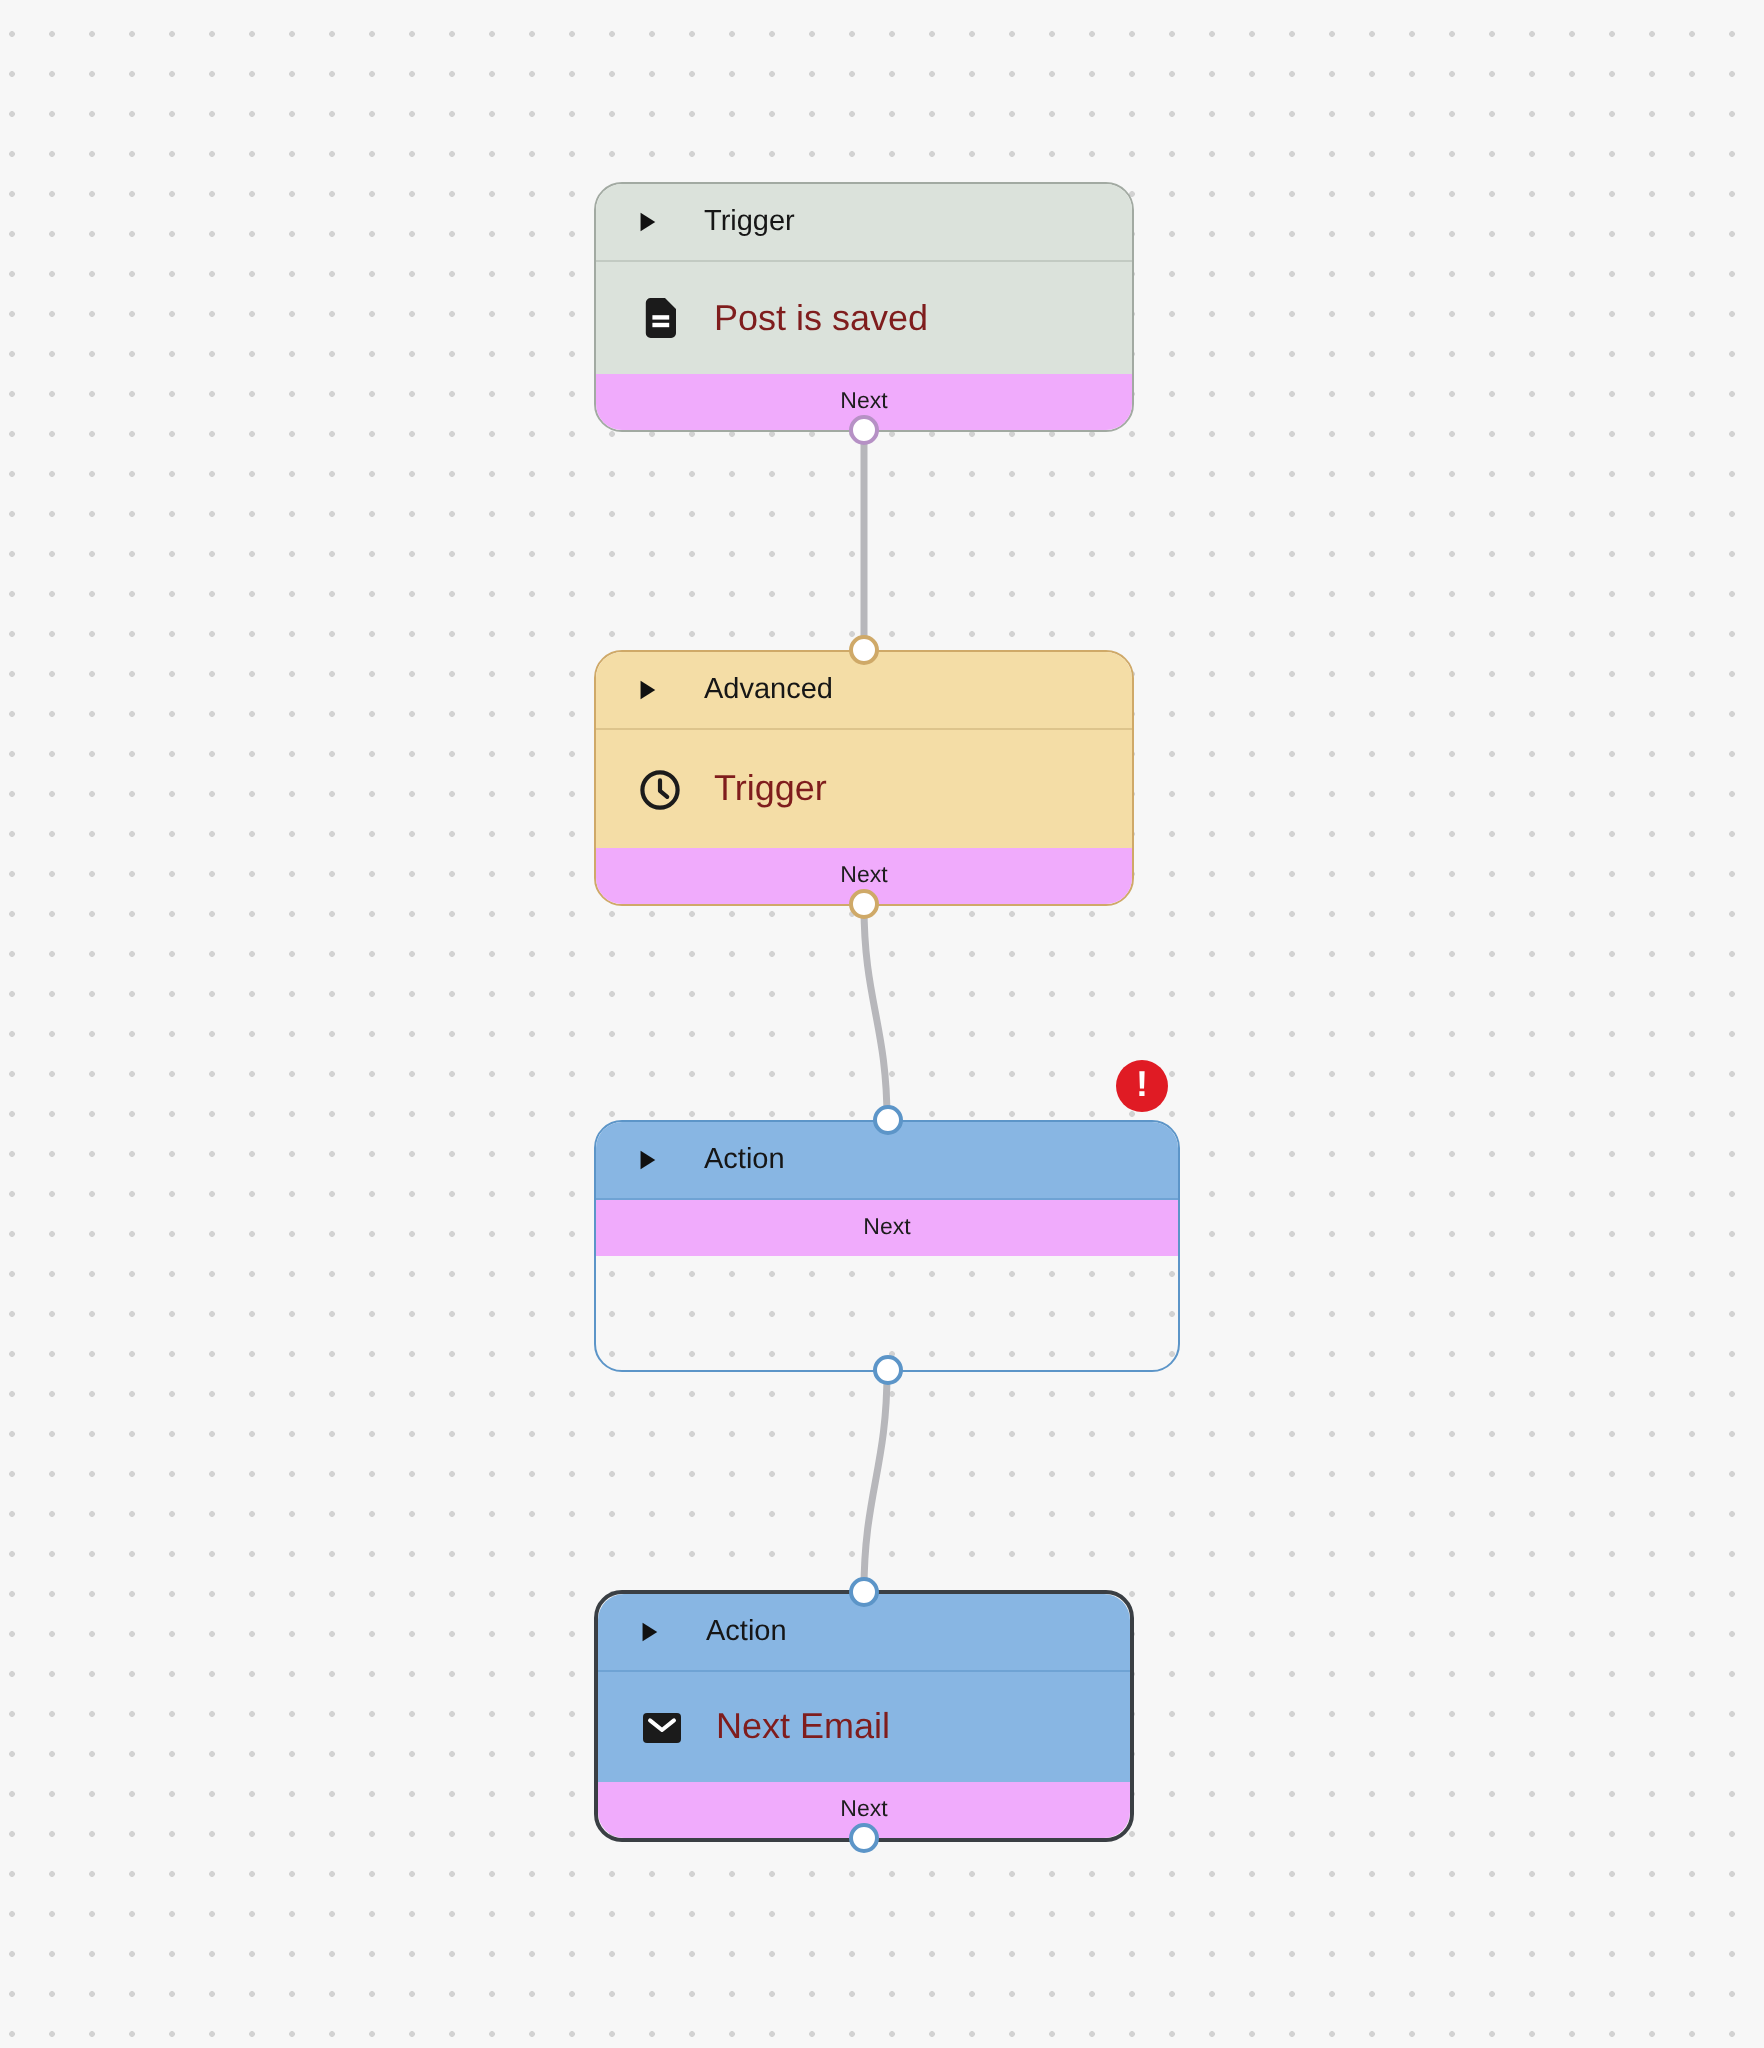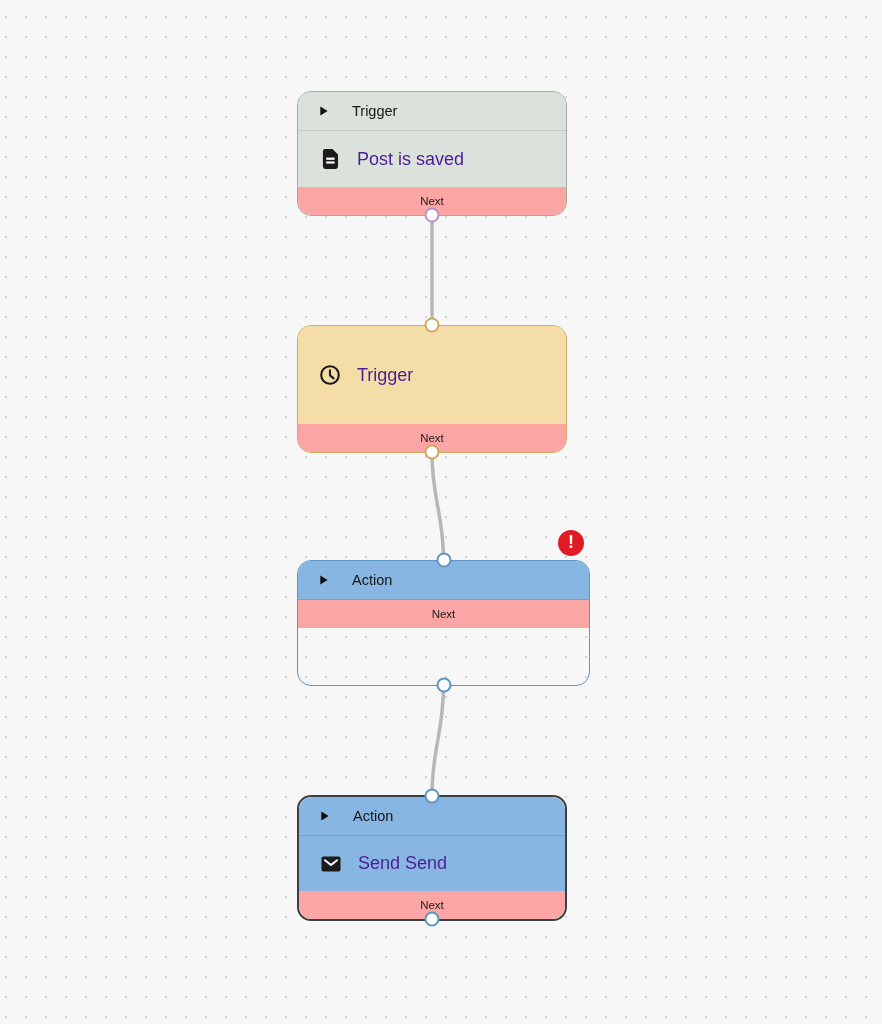--- a/index.html
+++ b/index.html
@@ -45,25 +45,25 @@
     flex: 0 0 auto;
     cursor: pointer;
   }
   .bdy {
     flex: 1 1 auto;
     display: flex;
     align-items: center;
     gap: 15px;
     padding: 0 20px;
     font-size: 18px;
-    color: #4c1d95;
+    color: #7f1d1d;
   }
   .ftr {
     height: 28px;
-    background: #fca5a5;
+    background: #f0abfc;
     display: flex;
     align-items: center;
     justify-content: center;
     font-size: 11.5px;
     color: #1d1d1d;
     flex: 0 0 auto;
   }
   .tri-icon { width: 11px; height: 12px; flex: 0 0 auto; }
   .bdy-icon { width: 24px; height: 24px; flex: 0 0 auto; }
 
@@ -142,20 +142,26 @@
     </div>
     <div class="ftr">
       <span>Next</span>
     </div>
   </div>
   <div class="port out port-purple"></div>
 </div>
 
 <div class="node n2">
   <div class="node-inner">
+    <div class="hdr">
+      <svg class="tri-icon" viewBox="0 0 12 12">
+          <path d="M2.5 1 L10.5 6 L2.5 11 Z" fill="#111"></path>
+        </svg>
+      <span>Advanced</span>
+    </div>
     <div class="bdy">
       <svg class="bdy-icon" viewBox="0 0 24 24">
         <circle cx="12" cy="12" r="8.8" fill="none" stroke="#1b1b1b" stroke-width="2.1"></circle>
         <path d="M12 7.2 V12.4 L15.6 15.4" fill="none" stroke="#1b1b1b" stroke-width="2.1" stroke-linecap="round" stroke-linejoin="round"></path>
       </svg>
       <span>Trigger</span>
     </div>
     <div class="ftr">
       <span>Next</span>
     </div>
@@ -188,21 +194,21 @@
       <svg class="tri-icon" viewBox="0 0 12 12">
           <path d="M2.5 1 L10.5 6 L2.5 11 Z" fill="#111"></path>
         </svg>
       <span>Action</span>
     </div>
     <div class="bdy">
       <svg class="bdy-icon" viewBox="0 0 24 24">
         <rect x="2.5" y="4.5" width="19" height="15" rx="2" fill="#1b1b1b"></rect>
         <path d="M6 8.2 L12 13 L18 8.2" fill="none" stroke="#ffffff" stroke-width="2" stroke-linecap="round" stroke-linejoin="round"></path>
       </svg>
-      <span>Send Send</span>
+      <span>Next Email</span>
     </div>
     <div class="ftr">
       <span>Next</span>
     </div>
   </div>
   <div class="port in port-blue"></div>
   <div class="port out port-blue"></div>
 </div>
 
 </body></html>

